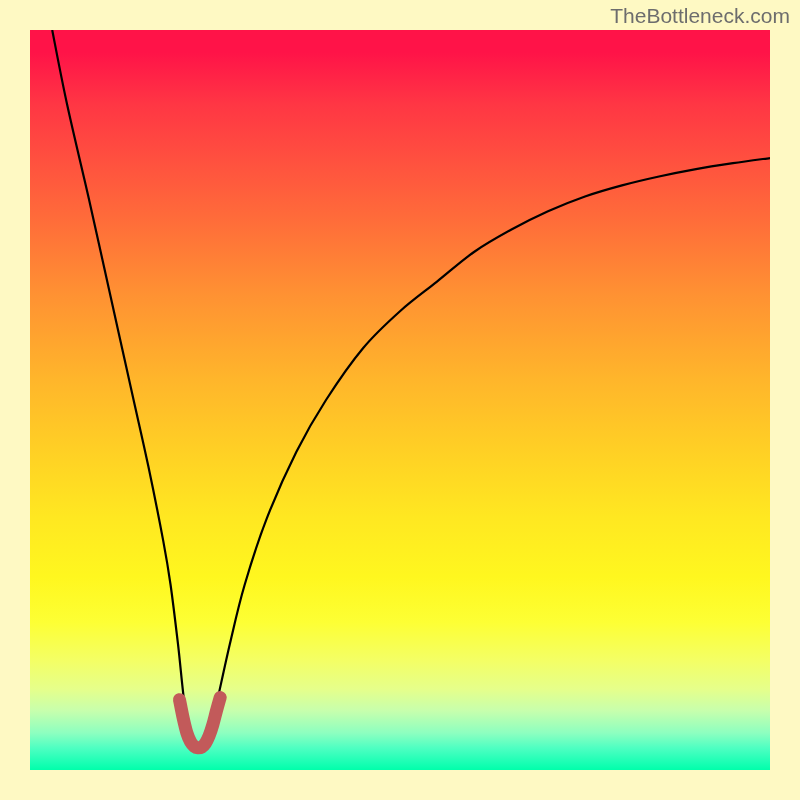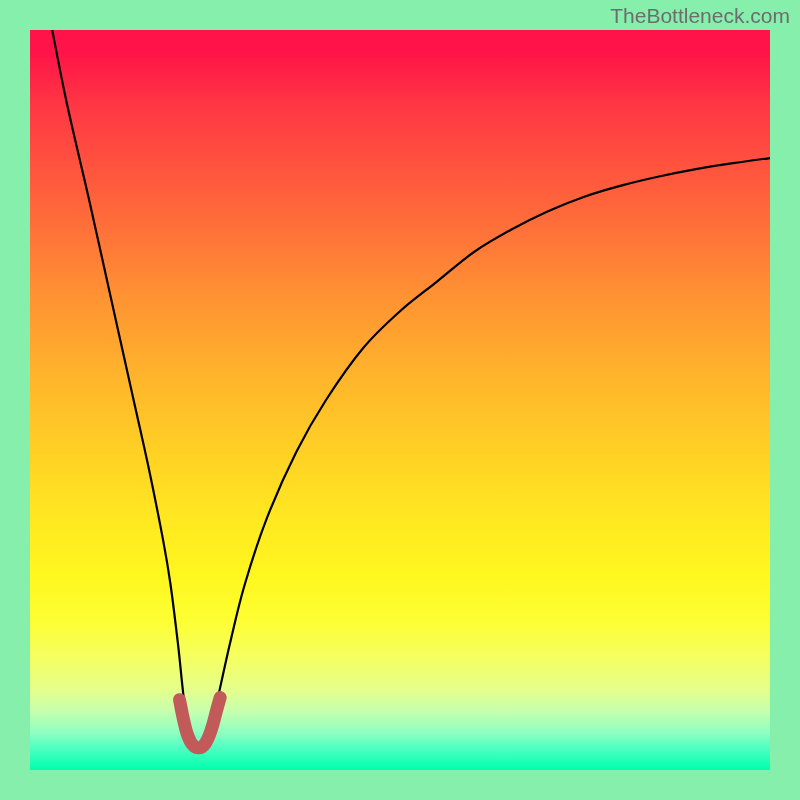--- a/index.html
+++ b/index.html
@@ -8,21 +8,21 @@
     width: 800px;
     height: 800px;
     background: #000;
     overflow: hidden;
   }
   .frame {
     position: absolute;
     top: 0; left: 0;
     width: 800px;
     height: 800px;
-    background: #86efac;
+    background: #fef9c3;
   }
   .plot-area {
     position: absolute;
     left: 30px;
     top: 30px;
     width: 740px;
     height: 740px;
     overflow: hidden;
   }
   .gradient {

